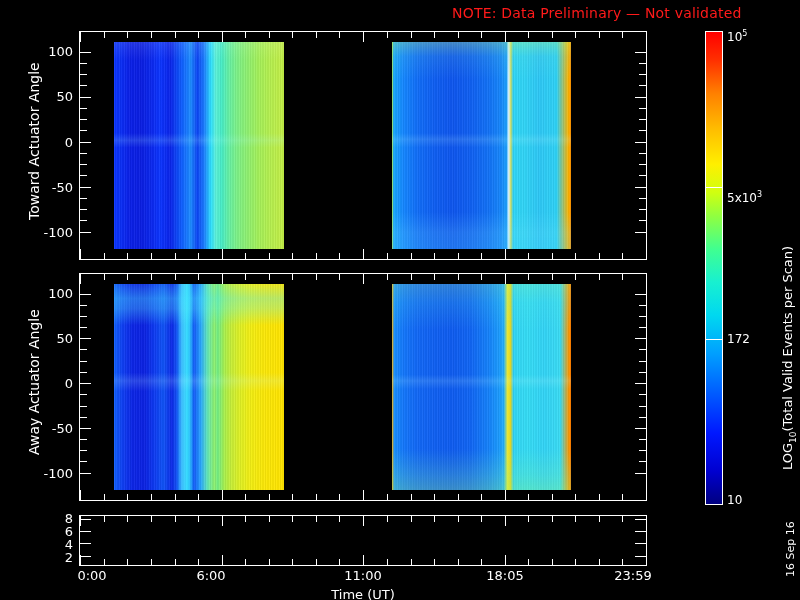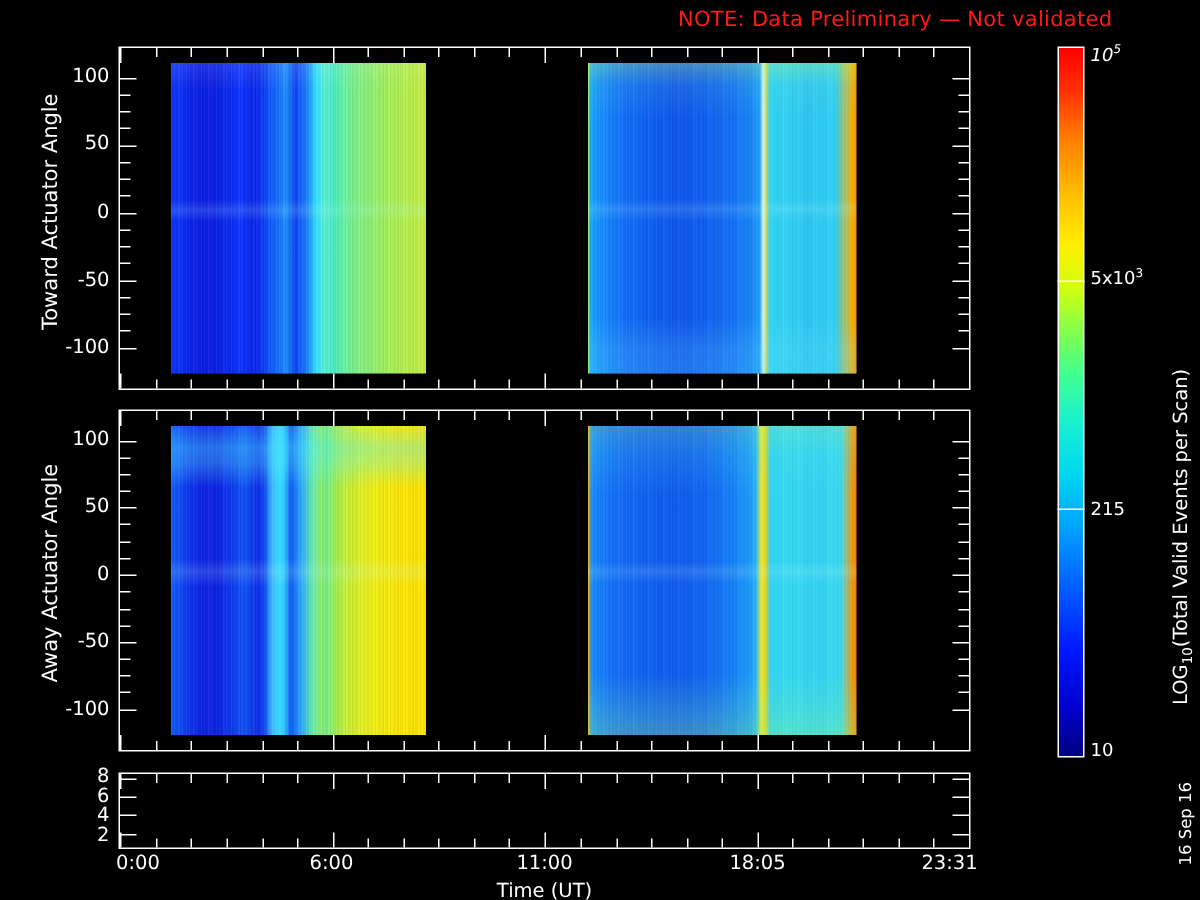--- a/index.html
+++ b/index.html
@@ -395,32 +395,32 @@
     <div class="tk xtk xtkT" style="left:91.7%"></div>
     <div class="tk xtk xtkT" style="left:95.8%"></div>
   </div>
 
   <div class="txt ylab" style="left:45px;width:28px;top:518px;">8</div>
   <div class="txt ylab" style="left:45px;width:28px;top:531px;">6</div>
   <div class="txt ylab" style="left:45px;width:28px;top:544px;">4</div>
   <div class="txt ylab" style="left:45px;width:28px;top:557px;">2</div>
 
   <div class="txt xlab" style="left:92px;">0:00</div>
-  <div class="txt xlab" style="left:221px;">6:00</div>
+  <div class="txt xlab" style="left:211px;">6:00</div>
   <div class="txt xlab" style="left:363px;">11:00</div>
   <div class="txt xlab" style="left:505px;">18:05</div>
-  <div class="txt xlab" style="left:633px;">23:31</div>
+  <div class="txt xlab" style="left:633px;">23:59</div>
   <div id="xaxis-title">Time (UT)</div>
 
   <div id="cbar"></div>
   <div class="cbtick" style="top:187px;"></div>
   <div class="cbtick" style="top:339px;"></div>
 
-  <div class="cblab" style="top:36px;font-style:italic;">10<sup>5</sup></div>
-  <div class="cblab" style="top:185px;">5x10<sup>3</sup></div>
-  <div class="cblab" style="top:339px;">215</div>
+  <div class="cblab" style="top:36px;">10<sup>5</sup></div>
+  <div class="cblab" style="top:197px;">5x10<sup>3</sup></div>
+  <div class="cblab" style="top:339px;">172</div>
   <div class="cblab" style="top:500px;">10</div>
 
   <div id="cbtitle">LOG<sub>10</sub>(Total Valid Events per Scan)</div>
 
   <div id="datestamp">16 Sep 16</div>
 
 </div>
 
 </body></html>

